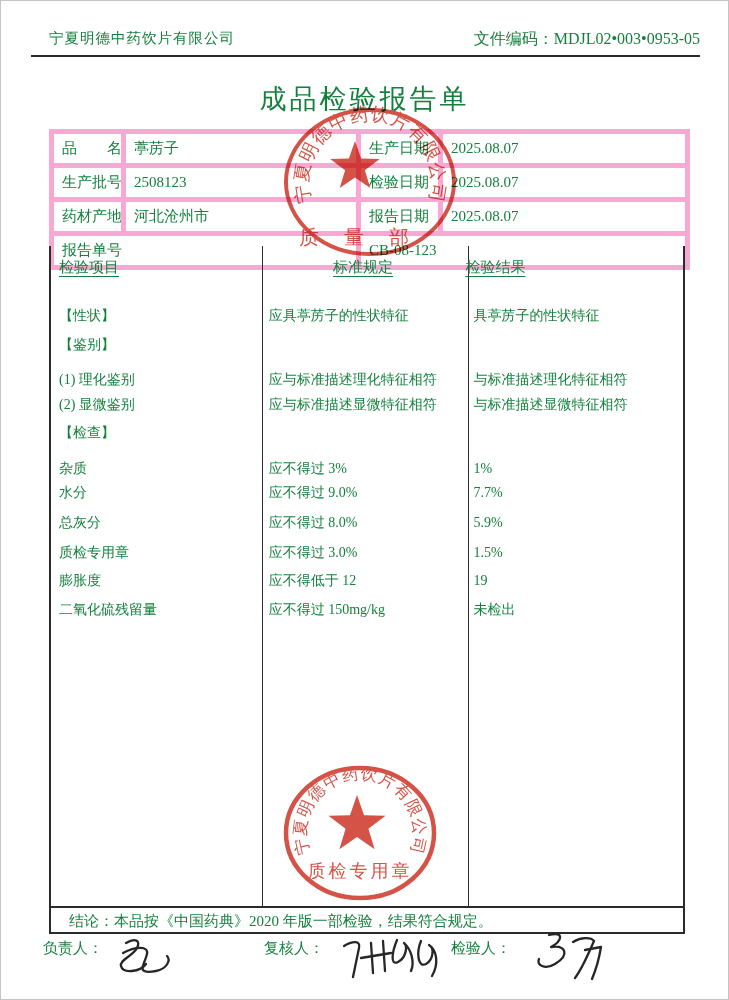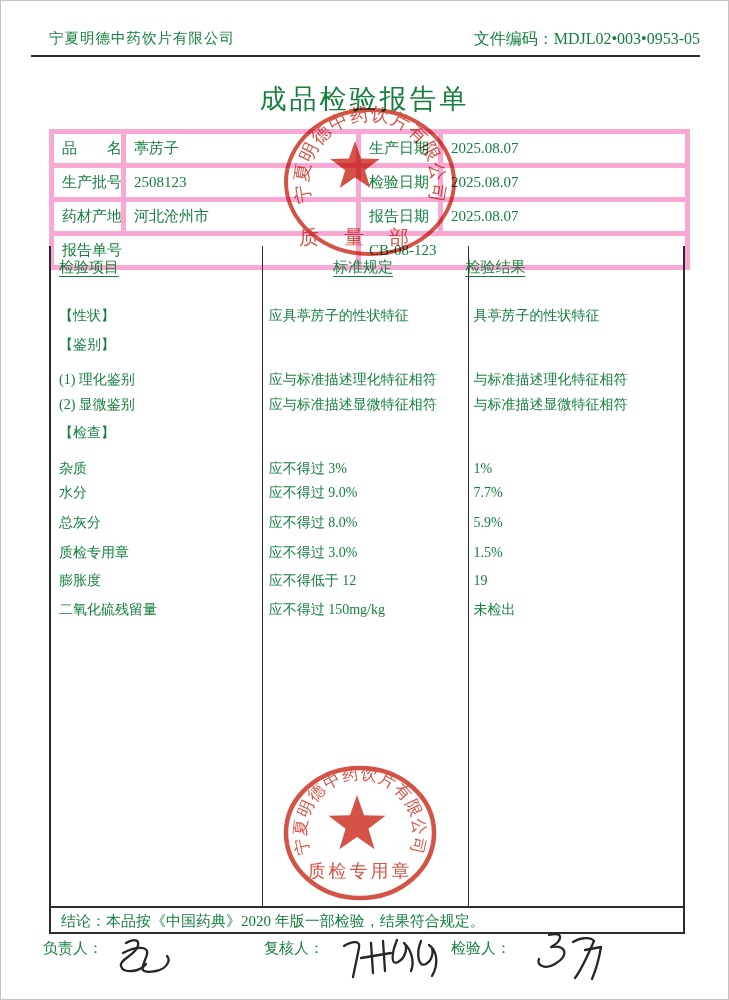--- a/index.html
+++ b/index.html
@@ -38,21 +38,21 @@
   .thead span{text-decoration:underline;text-underline-offset:4px;font-size:15px;}
   .th1{width:211px;box-sizing:border-box;padding-left:8px;text-align:left;}
   .th2{width:206px;text-align:center;}
   .th3{width:219px;text-align:left;}
   .trow{position:absolute;left:0;width:100%;display:flex;line-height:20px;}
   .tc1{width:211px;box-sizing:border-box;padding-left:8px;}
   .tc2{width:206px;box-sizing:border-box;padding-left:8px;}
   .tc3{width:219px;box-sizing:border-box;padding-left:8px;}
   .conclusion-row{
     position:absolute;left:0;top:660px;width:100%;height:26px;
-    border-top:2px solid #2b2b2b;line-height:26px;padding-left:10px;
+    border-top:2px solid #2b2b2b;line-height:26px;padding-left:18px;
     box-sizing:border-box;font-size:15px;white-space:nowrap;
   }
   .sig-label{font-size:15px;top:938px;}
   .stamp{mix-blend-mode:multiply;opacity:0.88;}
   .sig{position:absolute;}
   .sig path{stroke:#262626;stroke-width:2.3;fill:none;
             stroke-linecap:round;stroke-linejoin:round;}
   .stamp text{font-family:"Liberation Serif","DejaVu Serif",serif;}
 </style>
 </head>

